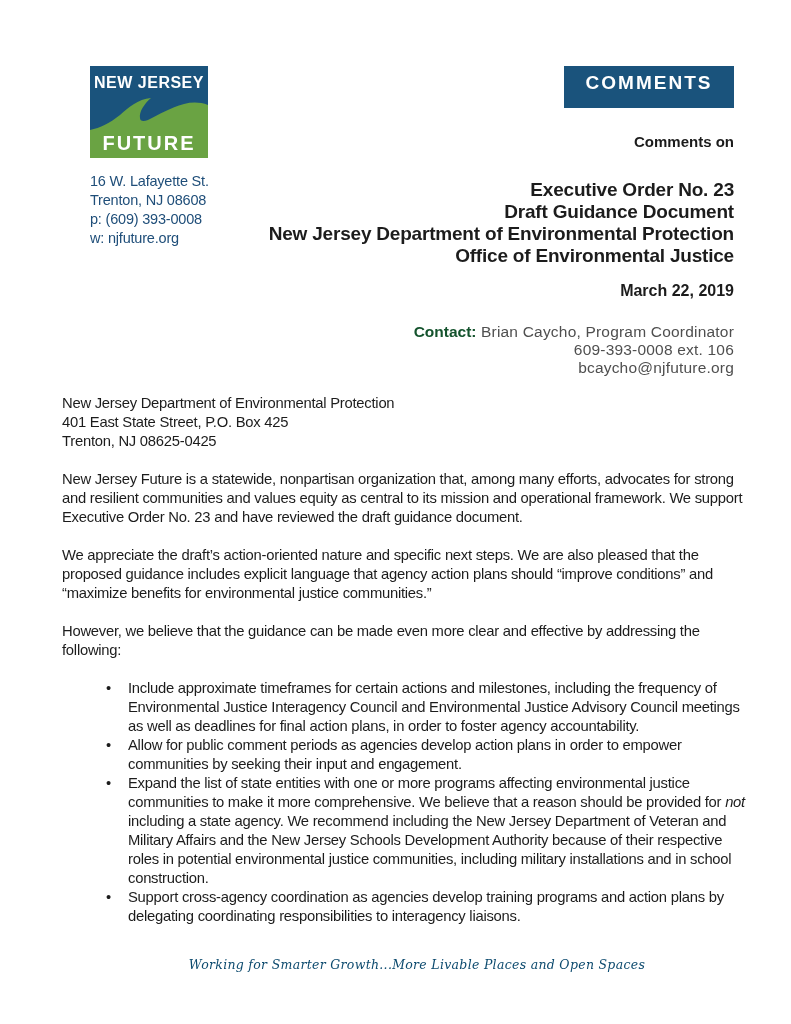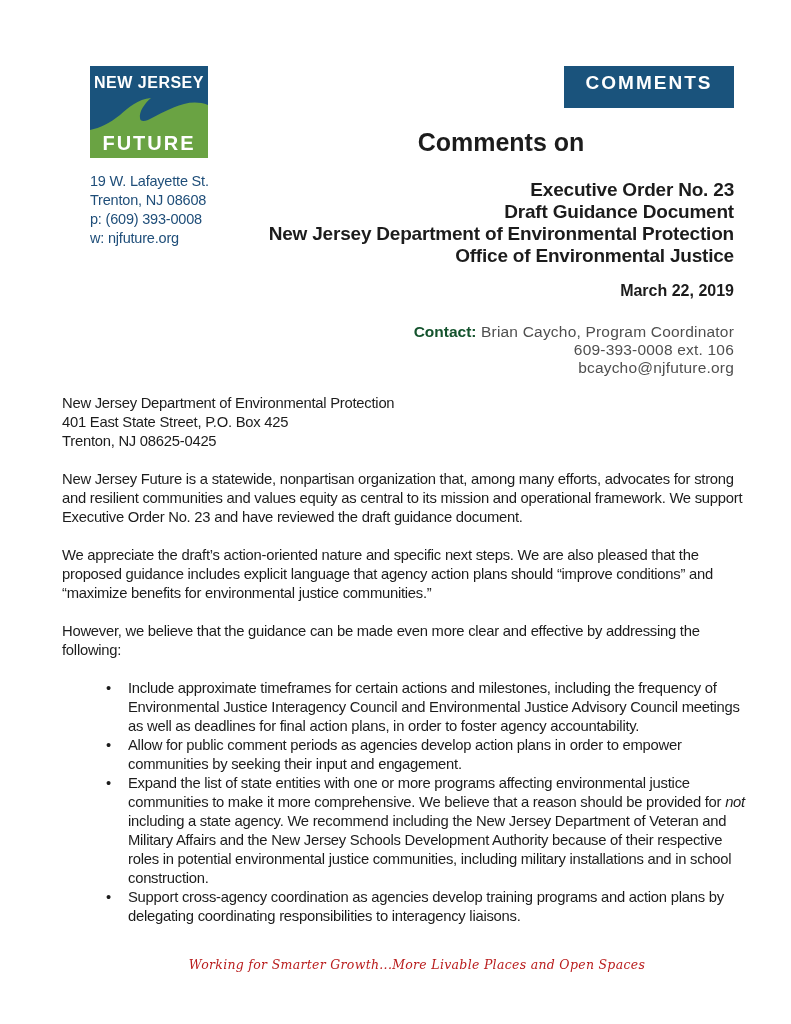--- a/index.html
+++ b/index.html
@@ -37,23 +37,22 @@
     font-size: 19px;
     letter-spacing: 2px;
     width: 170px;
     height: 42px;
     line-height: 33px;
     text-align: center;
   }
   .comments-on {
     margin-top: 23px;
     font-weight: bold;
-    font-size: 25px;
+    font-size: 15px;
     line-height: 22px;
-    text-align: center;
   }
   .title-block { margin-top: 26px; }
   .title-line {
     font-weight: bold;
     font-size: 19px;
     line-height: 22px;
     letter-spacing: -0.2px;
   }
   .date-line {
     margin-top: 14px;
@@ -91,41 +90,41 @@
   
   .footer-tagline {
     position: absolute;
     left: 0;
     top: 957px;
     width: 100%;
     text-align: center;
     font-family: "DejaVu Serif", serif;
     font-style: italic;
     font-size: 12.5px;
-    color: #b91c1c;
+    color: #0c4a6e;
     letter-spacing: 0.3px;
     padding-left: 43px;
   }
 </style>
 </head>
 <body>
 
 <div class="page">
 
   <div class="header">
 
     <div class="left-col">
       <svg class="logo-svg" viewBox="0 0 118 92" aria-hidden="true">
         <rect x="0" y="0" width="118" height="92" fill="#1a537c"></rect>
         <path d="M0,64 C10,62 20,57 30,49 C38,42 48,33 61,32 C54,38 49,46 50,52 C50,55 53,56 58,54 C70,48 80,42 94,38 C102,36 110,36 118,39 L118,92 L0,92 Z" fill="#6aa343"></path>
         <text x="59" y="22" text-anchor="middle" fill="#ffffff" font-family="Liberation Sans, sans-serif" font-weight="bold" font-size="16" letter-spacing="0.5">NEW JERSEY</text>
         <text x="59" y="84" text-anchor="middle" fill="#ffffff" font-family="Liberation Sans, sans-serif" font-weight="bold" font-size="20" letter-spacing="2">FUTURE</text>
       </svg>
       <div class="org-address">
-        <div>19 W. Lafayette St.</div>
+        <div>16 W. Lafayette St.</div>
         <div>Trenton, NJ  08608</div>
         <div>p: (609) 393-0008</div>
         <div>w: njfuture.org</div>
       </div>
     </div>
 
     <div class="right-col">
       <div class="banner">COMMENTS</div>
       <div class="comments-on">Comments on</div>
       <div class="title-block">

